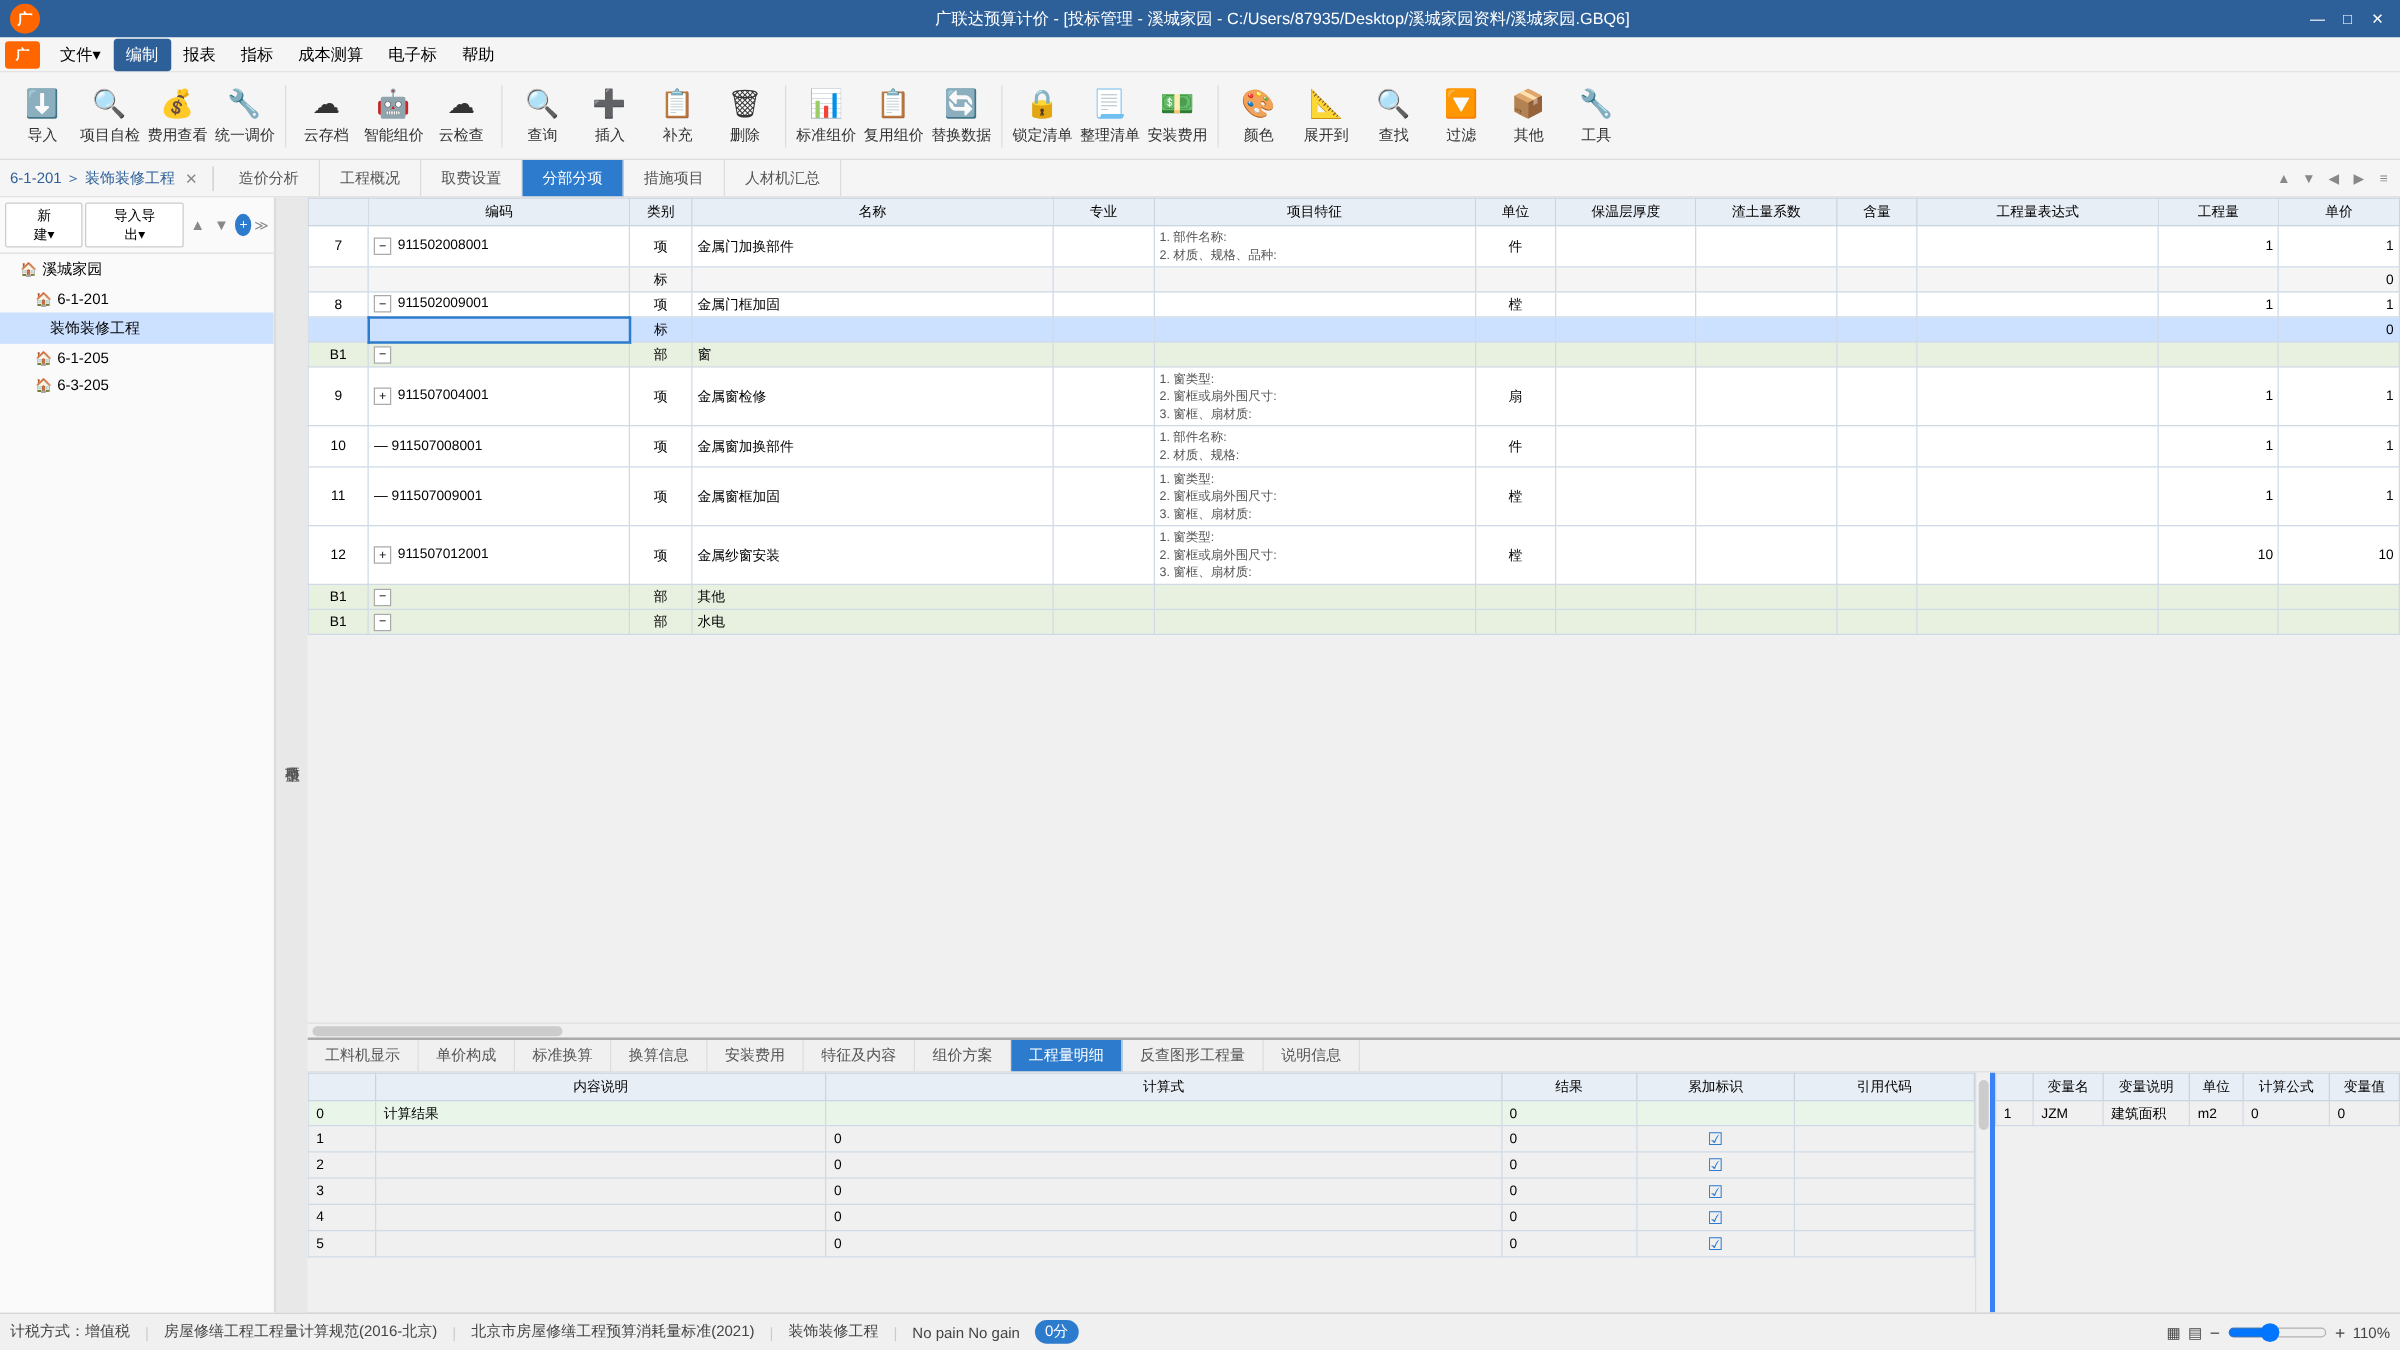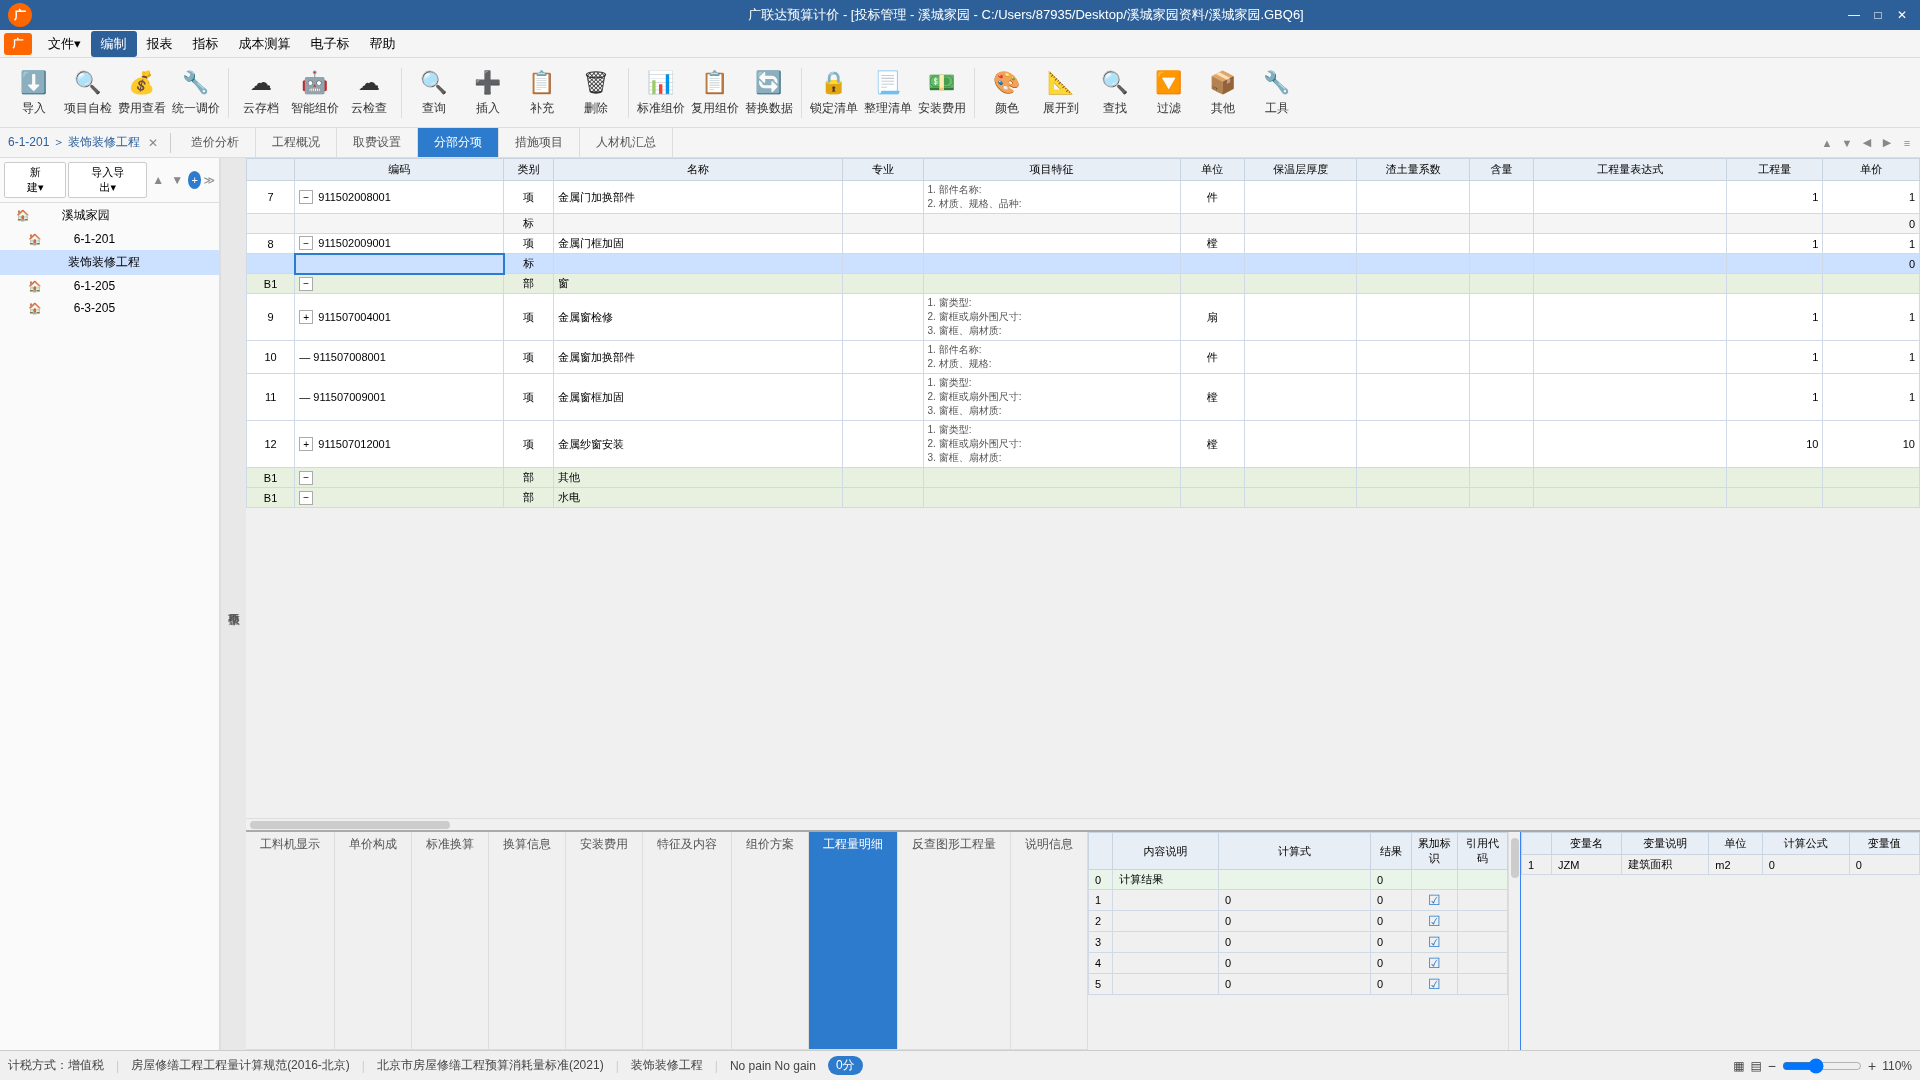--- a/index.html
+++ b/index.html
@@ -41,45 +41,45 @@
     .sidebar-btn { padding: 2px 20px; border: 1px solid #ccc; background: white; cursor: pointer; border-radius: 2px; font-size: 11px; }
     .sidebar-arrows { display: flex; gap: 1px; }
     .sidebar-arrow { width: 18px; height: 18px; display: flex; align-items: center; justify-content: center; cursor: pointer; color: #888; }
     #sidebar-tree { flex: 1; overflow-y: auto; }
     .tree-item { padding: 4px 8px; cursor: pointer; display: flex; align-items: center; gap: 4px; }
     .tree-item.active { background: #cce0ff; }
     .tree-indent1 { padding-left: 16px; }
     .tree-indent2 { padding-left: 28px; }
     .tree-indent3 { padding-left: 40px; }
     .tree-icon { font-size: 11px; color: #2d6099; }
-    .tree-label { font-size: 12px; margin-left: 28px; }
+    .tree-label { font-size: 12px; }
     #sidebar-label { writing-mode: vertical-rl; text-orientation: mixed; font-size: 12px; color: #555; background: #e8e8e8; padding: 8px 4px; display: flex; align-items: center; justify-content: center; border-left: 1px solid #ddd; }
 
     
     #content-area { flex: 1; display: flex; flex-direction: column; overflow: hidden; }
 
     
     #data-table-wrap { flex: 1; overflow: auto; position: relative; }
     table.main-table { border-collapse: collapse; width: 100%; min-width: 1600px; }
     table.main-table th { background: #e8eef5; border: 1px solid #c8d4e0; padding: 3px 4px; font-size: 11px; font-weight: normal; text-align: center; position: sticky; top: 0; z-index: 2; white-space: nowrap; }
     table.main-table td { border: 1px solid #d0dae6; padding: 2px 4px; font-size: 11px; white-space: nowrap; }
     .row-part { background: #e8f0e0; }
     .row-item { background: white; }
     .row-mark { background: #f5f5f5; }
     .col-num { text-align: center; width: 30px; }
     .expand-btn { display: inline-flex; align-items: center; justify-content: center; width: 14px; height: 14px; border: 1px solid #aaa; background: white; cursor: pointer; font-size: 10px; margin-right: 2px; }
 
     
-    #bottom-section { height: 220px; border-top: 2px solid #aaa; display: flex; flex-direction: row; }
+    #bottom-section { height: 220px; border-top: 2px solid #aaa; display: flex; flex-direction: column; }
     #bottom-tabs { display: flex; border-bottom: 1px solid #ddd; background: #f0f0f0; }
     .bottom-tab { padding: 4px 14px; cursor: pointer; font-size: 12px; color: #555; border-right: 1px solid #ddd; }
     .bottom-tab.active { background: #2d7bcc; color: white; }
     #bottom-content { flex: 1; display: flex; overflow: hidden; }
     #bottom-left { flex: 1; overflow: auto; }
-    #bottom-right { width: 400px; border-left: 1px solid #3b82f6; overflow: auto; }
+    #bottom-right { width: 328px; border-left: 4px solid #3b82f6; overflow: auto; }
 
     table.bottom-table { border-collapse: collapse; width: 100%; }
     table.bottom-table th { background: #e8eef5; border: 1px solid #c8d4e0; padding: 3px 6px; font-size: 11px; font-weight: normal; text-align: center; }
     table.bottom-table td { border: 1px solid #d0dae6; padding: 2px 6px; font-size: 11px; }
     .cell-highlight { background: #e8f5e8; }
     .checkbox-blue { color: #2d7bcc; font-size: 14px; }
     #bottom-note { padding: 4px 8px; font-size: 11px; color: #2d7bcc; }
 
     
     #status-bar { height: 30px; background: #f0f0f0; border-top: 1px solid #ccc; display: flex; align-items: center; padding: 0 8px; gap: 12px; font-size: 12px; color: #444; }

